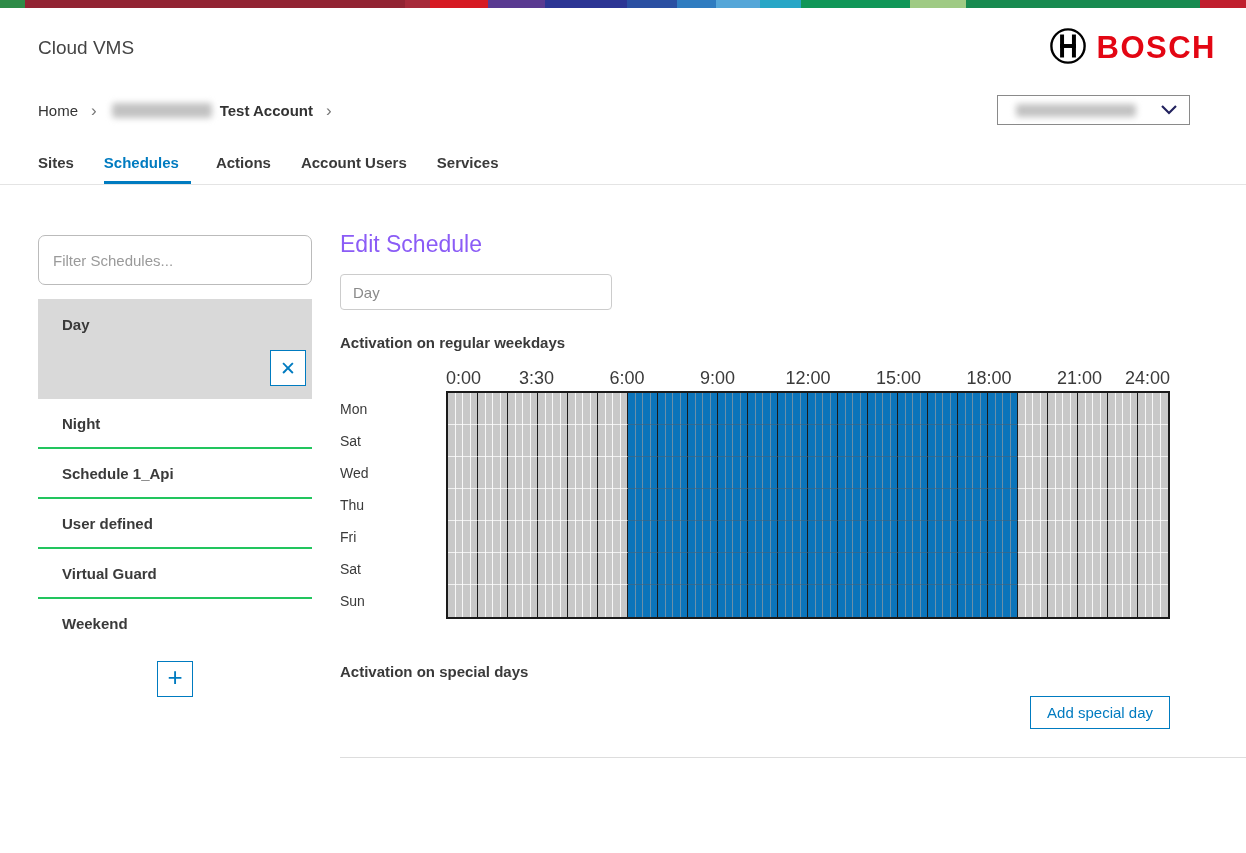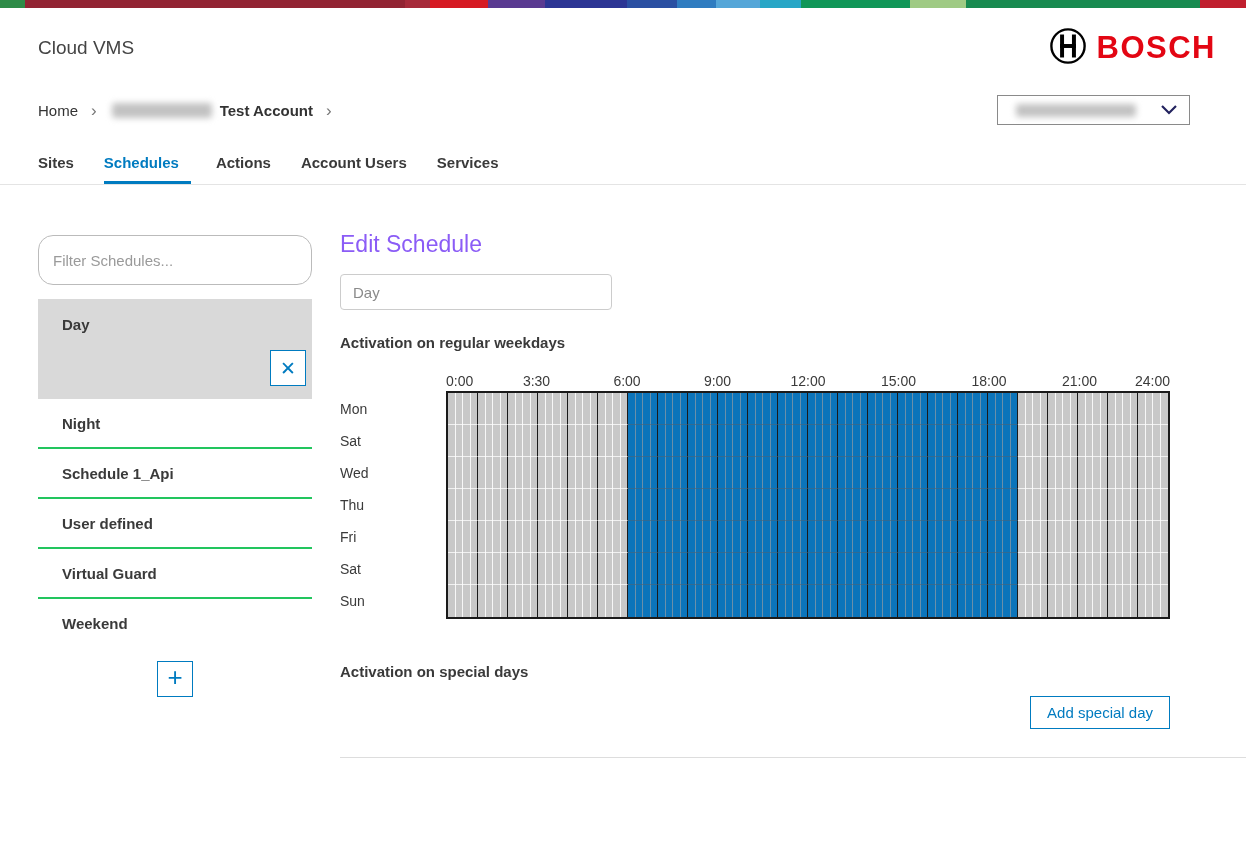--- a/index.html
+++ b/index.html
@@ -31,38 +31,38 @@
   .crumb-blur{width:100px;height:15px;margin-left:2px;}
   .dropdown{width:193px;height:30px;border:1px solid #8a8a8a;display:flex;align-items:center;justify-content:space-between;padding:0 12px 0 18px;cursor:pointer;background:#fff;}
   .dd-blur{width:120px;height:13px;}
   
   .tabs{display:flex;gap:25px;padding-left:38px;margin-top:20px;border-bottom:1px solid #e4e4e4;}
   .tab{font-size:15px;font-weight:bold;color:#3a3a3a;padding:0 5px 13px 0;cursor:pointer;}
   .tab.active{color:var(--accent);box-shadow:inset 0 -3px 0 var(--accent);padding-right:12px;}
   
   .content{display:flex;padding-left:38px;align-items:flex-start;}
   .sidebar{width:274px;flex:none;padding-top:50px;}
-  .filter-input{width:100%;height:50px;border:1px solid #bbb;border-radius:15px;padding:0 14px;font-size:15px;color:#a16207;outline:none;}
+  .filter-input{width:100%;height:50px;border:1px solid #bbb;border-radius:7px;padding:0 14px;font-size:15px;color:#a16207;outline:none;}
   .filter-input::placeholder{color:#9a9a9a;}
   .sched-list{margin-top:14px;}
   .sched-item{height:50px;line-height:50px;padding-left:24px;font-weight:bold;font-size:15px;color:#3a3a3a;border-bottom:2px solid #22c55e;cursor:pointer;}
   .sched-item:last-child{border-bottom:none;}
   .sched-item.selected{height:100px;line-height:normal;background:#d9d9d9;position:relative;padding:17px 0 0 24px;border-bottom:none;}
   .sel-label{font-weight:bold;font-size:15px;}
   .del-btn{position:absolute;right:6px;bottom:13px;width:36px;height:36px;background:#fff;border:1px solid var(--accent);color:var(--accent);font-size:19px;line-height:1;cursor:pointer;display:flex;align-items:center;justify-content:center;padding:0;}
   .add-btn{display:flex;align-items:center;justify-content:center;margin:12px auto 0;width:36px;height:36px;background:#fff;border:1px solid var(--accent);color:var(--accent);font-size:26px;font-weight:300;cursor:pointer;padding:0 0 3px 0;}
   
   .main{flex:1;padding-top:30px;padding-left:28px;}
   .page-title{font-size:23px;font-weight:400;color:#8b5cf6;margin:16px 0 16px 0;}
   .field-label{font-weight:bold;font-size:15px;margin-bottom:7px;}
   .name-input{width:272px;height:36px;border:1px solid #ccc;border-radius:4px;padding:0 12px;font-size:15px;color:#8a8a8a;outline:none;}
   .section-label{font-weight:bold;font-size:15px;margin-top:24px;}
   .grid-wrap{width:830px;margin-top:0;}
   .axis{position:relative;height:22px;margin-left:106px;width:724px;margin-top:18px;}
-  .tick{position:absolute;bottom:2px;font-size:14px;color:#3a3a3a;transform:translateX(-50%);white-space:nowrap;}
+  .tick{position:absolute;bottom:2px;font-size:18px;color:#3a3a3a;transform:translateX(-50%);white-space:nowrap;}
   .grid-area{display:flex;}
   .day-col{width:106px;flex:none;padding-top:2px;}
   .day-label{height:32px;line-height:32px;font-size:14px;color:#3a3a3a;}
   .grid{border:2px solid #1a1a1a;width:724px;background:#c8c8c8;}
   .grid-row{display:flex;height:32px;}
   .grid-row:last-child .cell{border-bottom:none;}
   .cell{width:30px;height:100%;border-right:1px solid #1a1a1a;cursor:pointer;}
   .cell:last-child{border-right:none;}
   .cell.off{
     background-color:var(--cell-off);border-bottom:1px solid rgba(255,255,255,.75);

